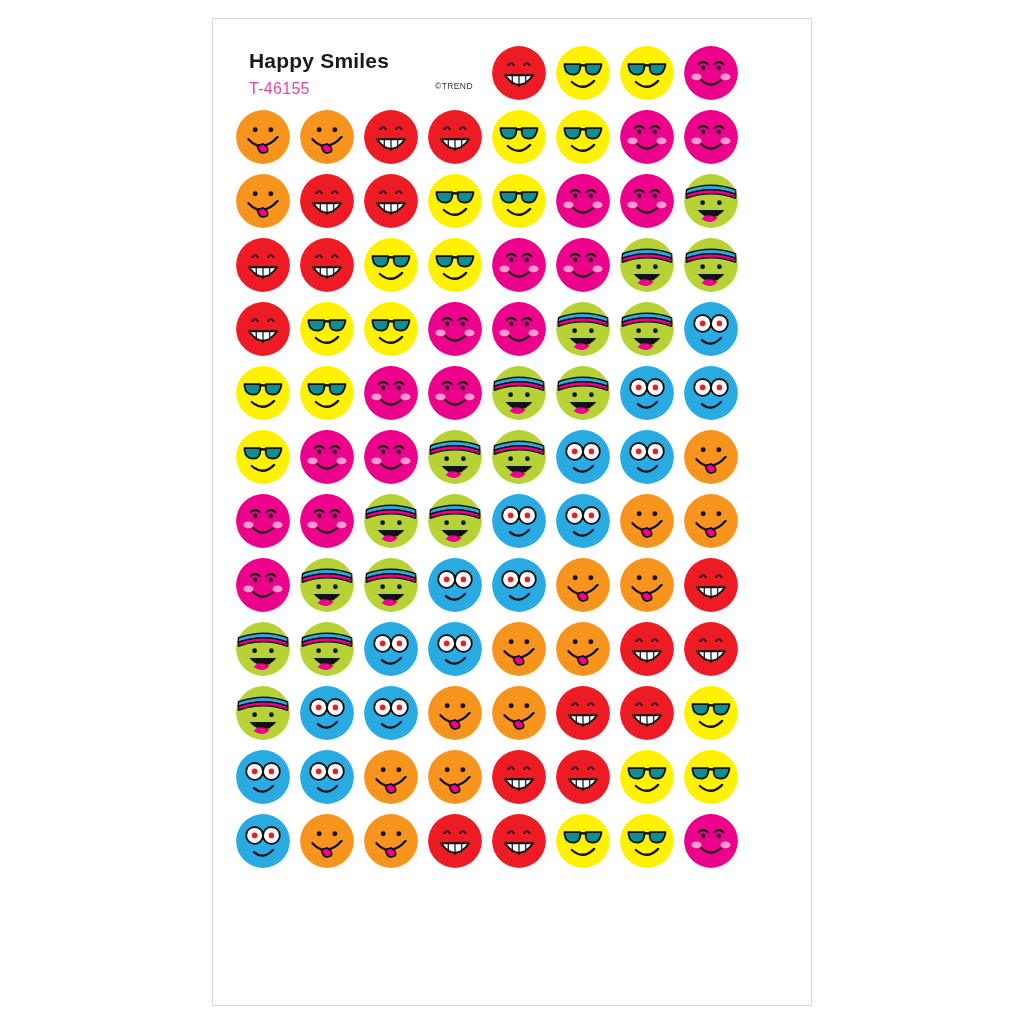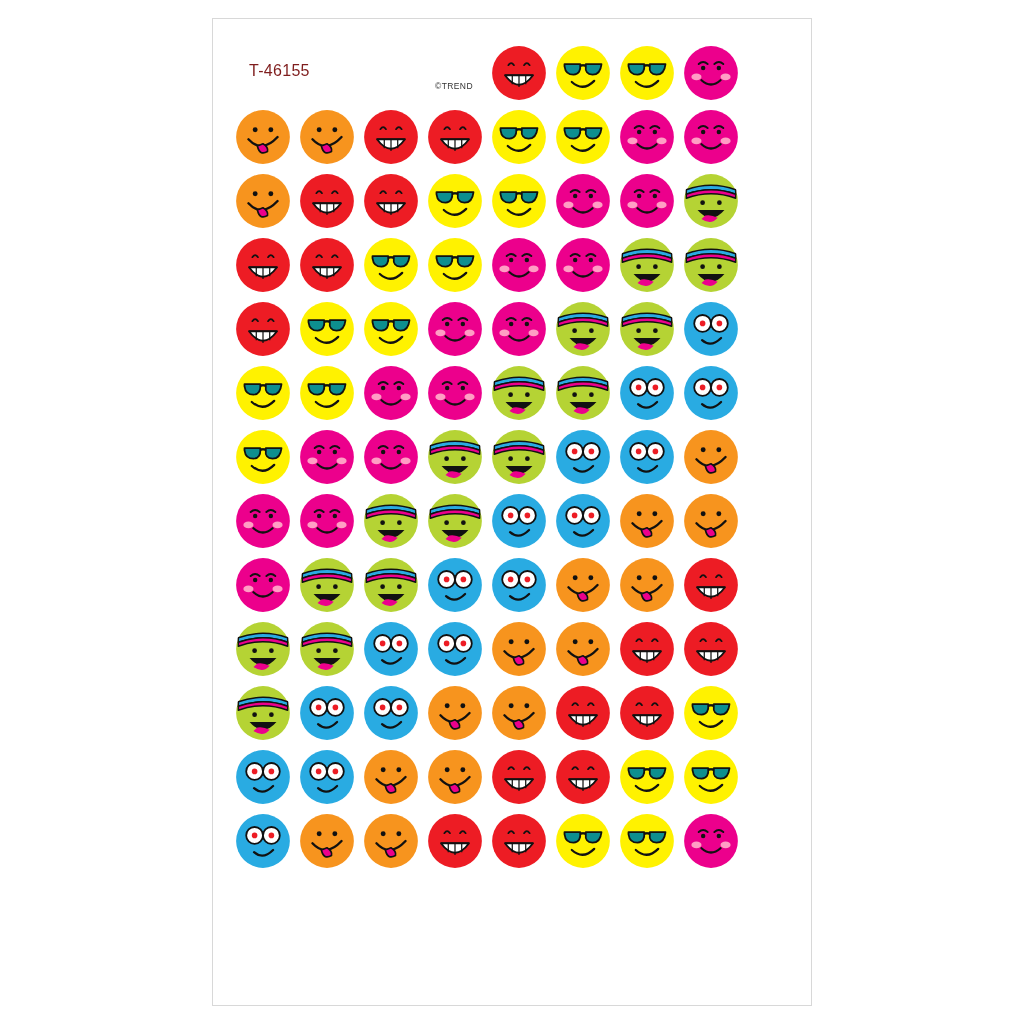--- a/index.html
+++ b/index.html
@@ -32,22 +32,22 @@
   }
   #title {
     font-size: 21px;
     font-weight: bold;
     color: #1a1a1a;
     letter-spacing: 0.2px;
     line-height: 1.15;
   }
   #sku {
     font-size: 16px;
-    color: #7f1d1d;
-    margin-top: 13px;
+    color: #ec4899;
+    margin-top: 7px;
     letter-spacing: 0.3px;
   }
   #brand {
     position: absolute;
     left: 222px;
     top: 62px;
     font-size: 8.5px;
     color: #333;
     letter-spacing: 0.4px;
   }
@@ -75,20 +75,21 @@
     overflow: hidden;
   }
   svg { display: block; }
 </style>
 </head>
 <body>
 
 <div id="sheet">
 
   <div id="title-block">
+    <div id="title">Happy Smiles</div>
     <div id="sku">T-46155</div>
   </div>
 
   <div id="brand">©TREND</div>
 
   <div id="grid">
       <div class="cell" style="left: 274px; top: 22px;">
         <div class="face">
           <svg width="56" height="56" viewBox="0 0 100 100" xmlns="http://www.w3.org/2000/svg">
     <circle cx="50" cy="50" r="48" fill="#ed1c24"></circle>

